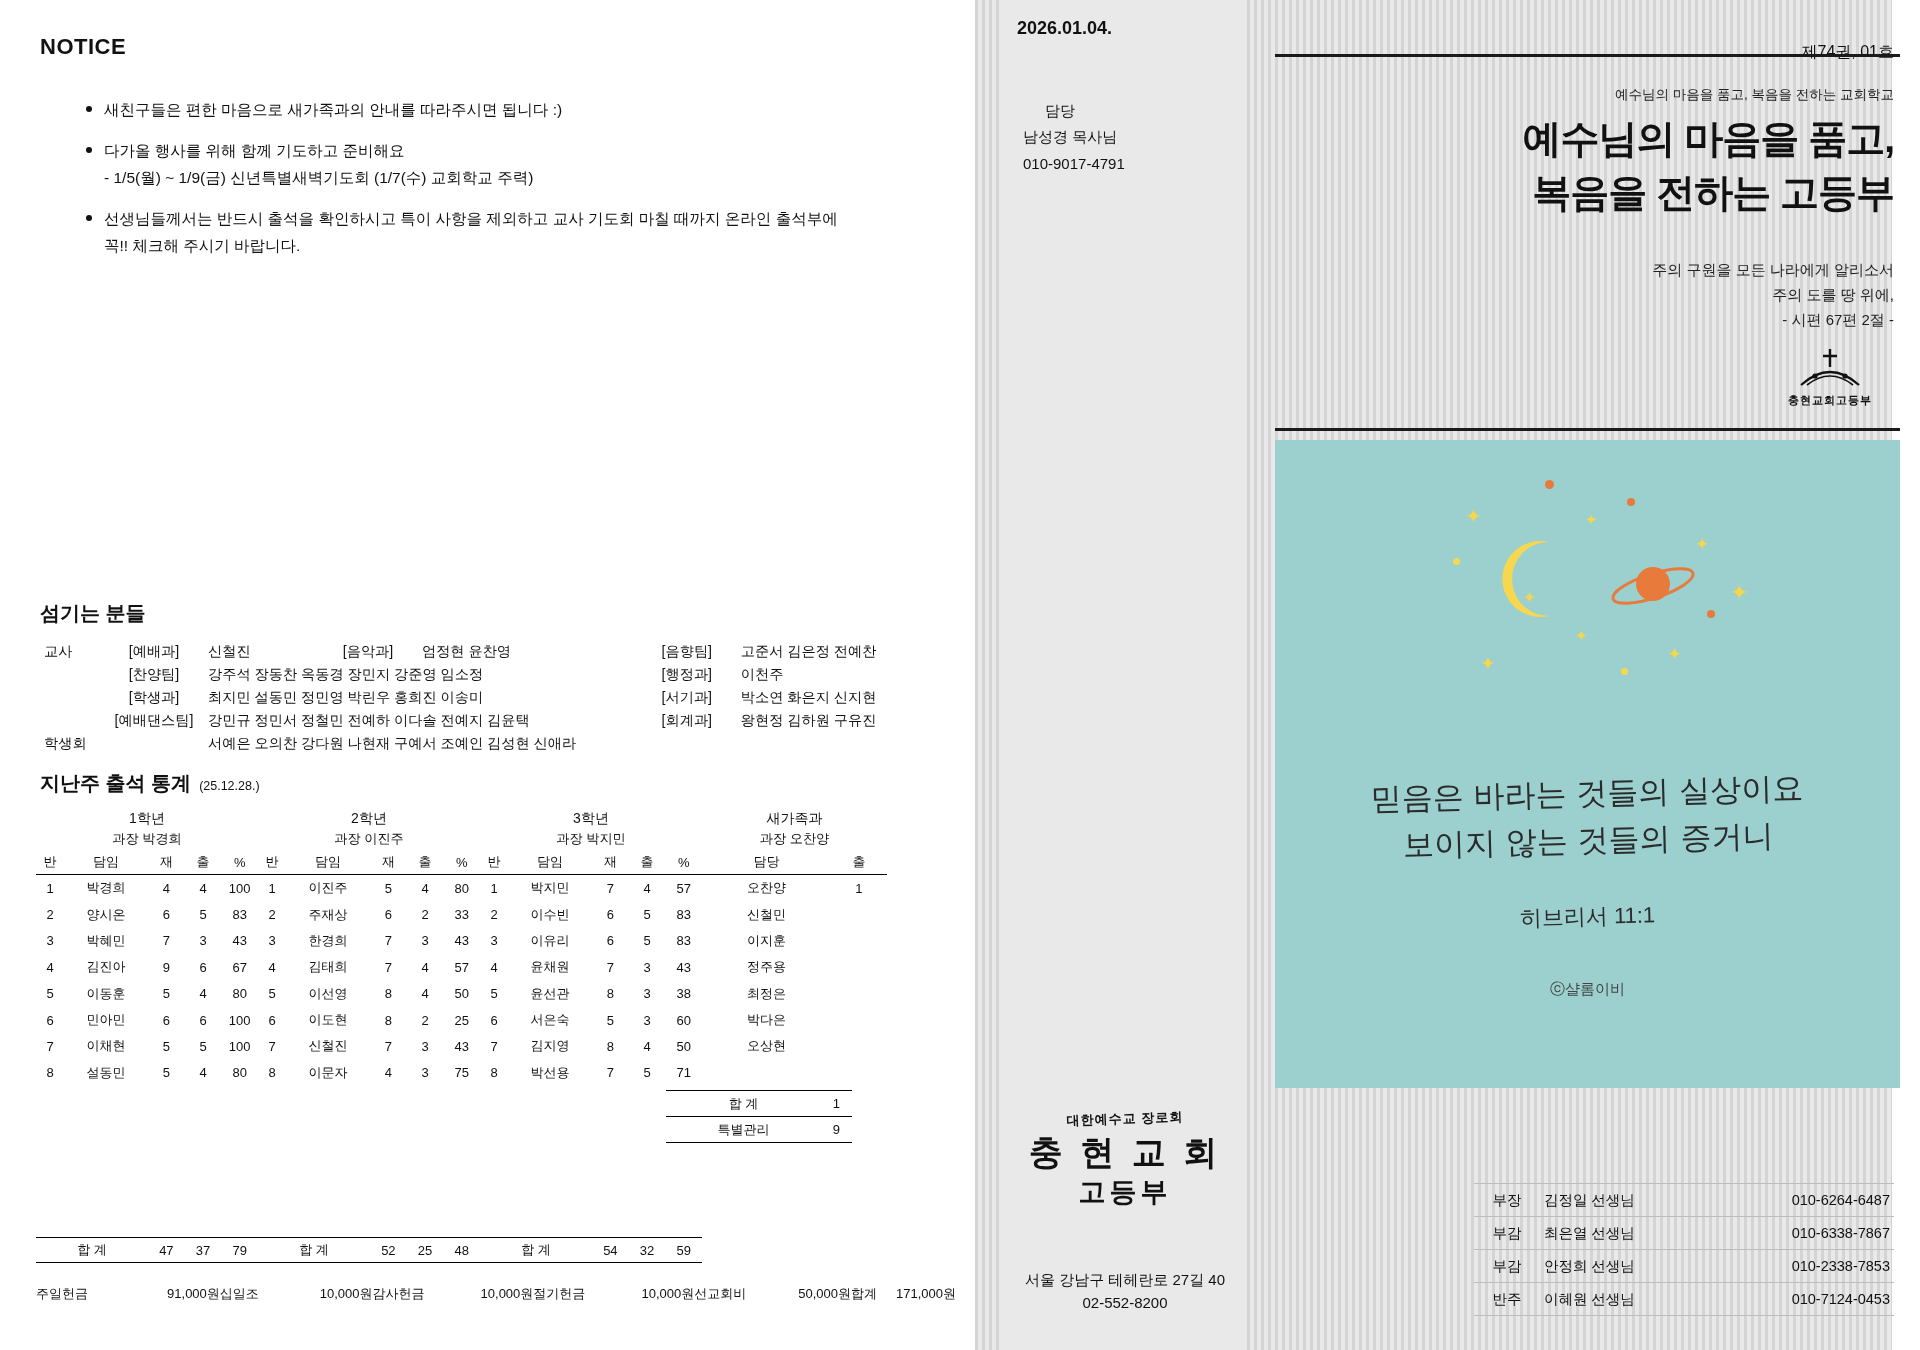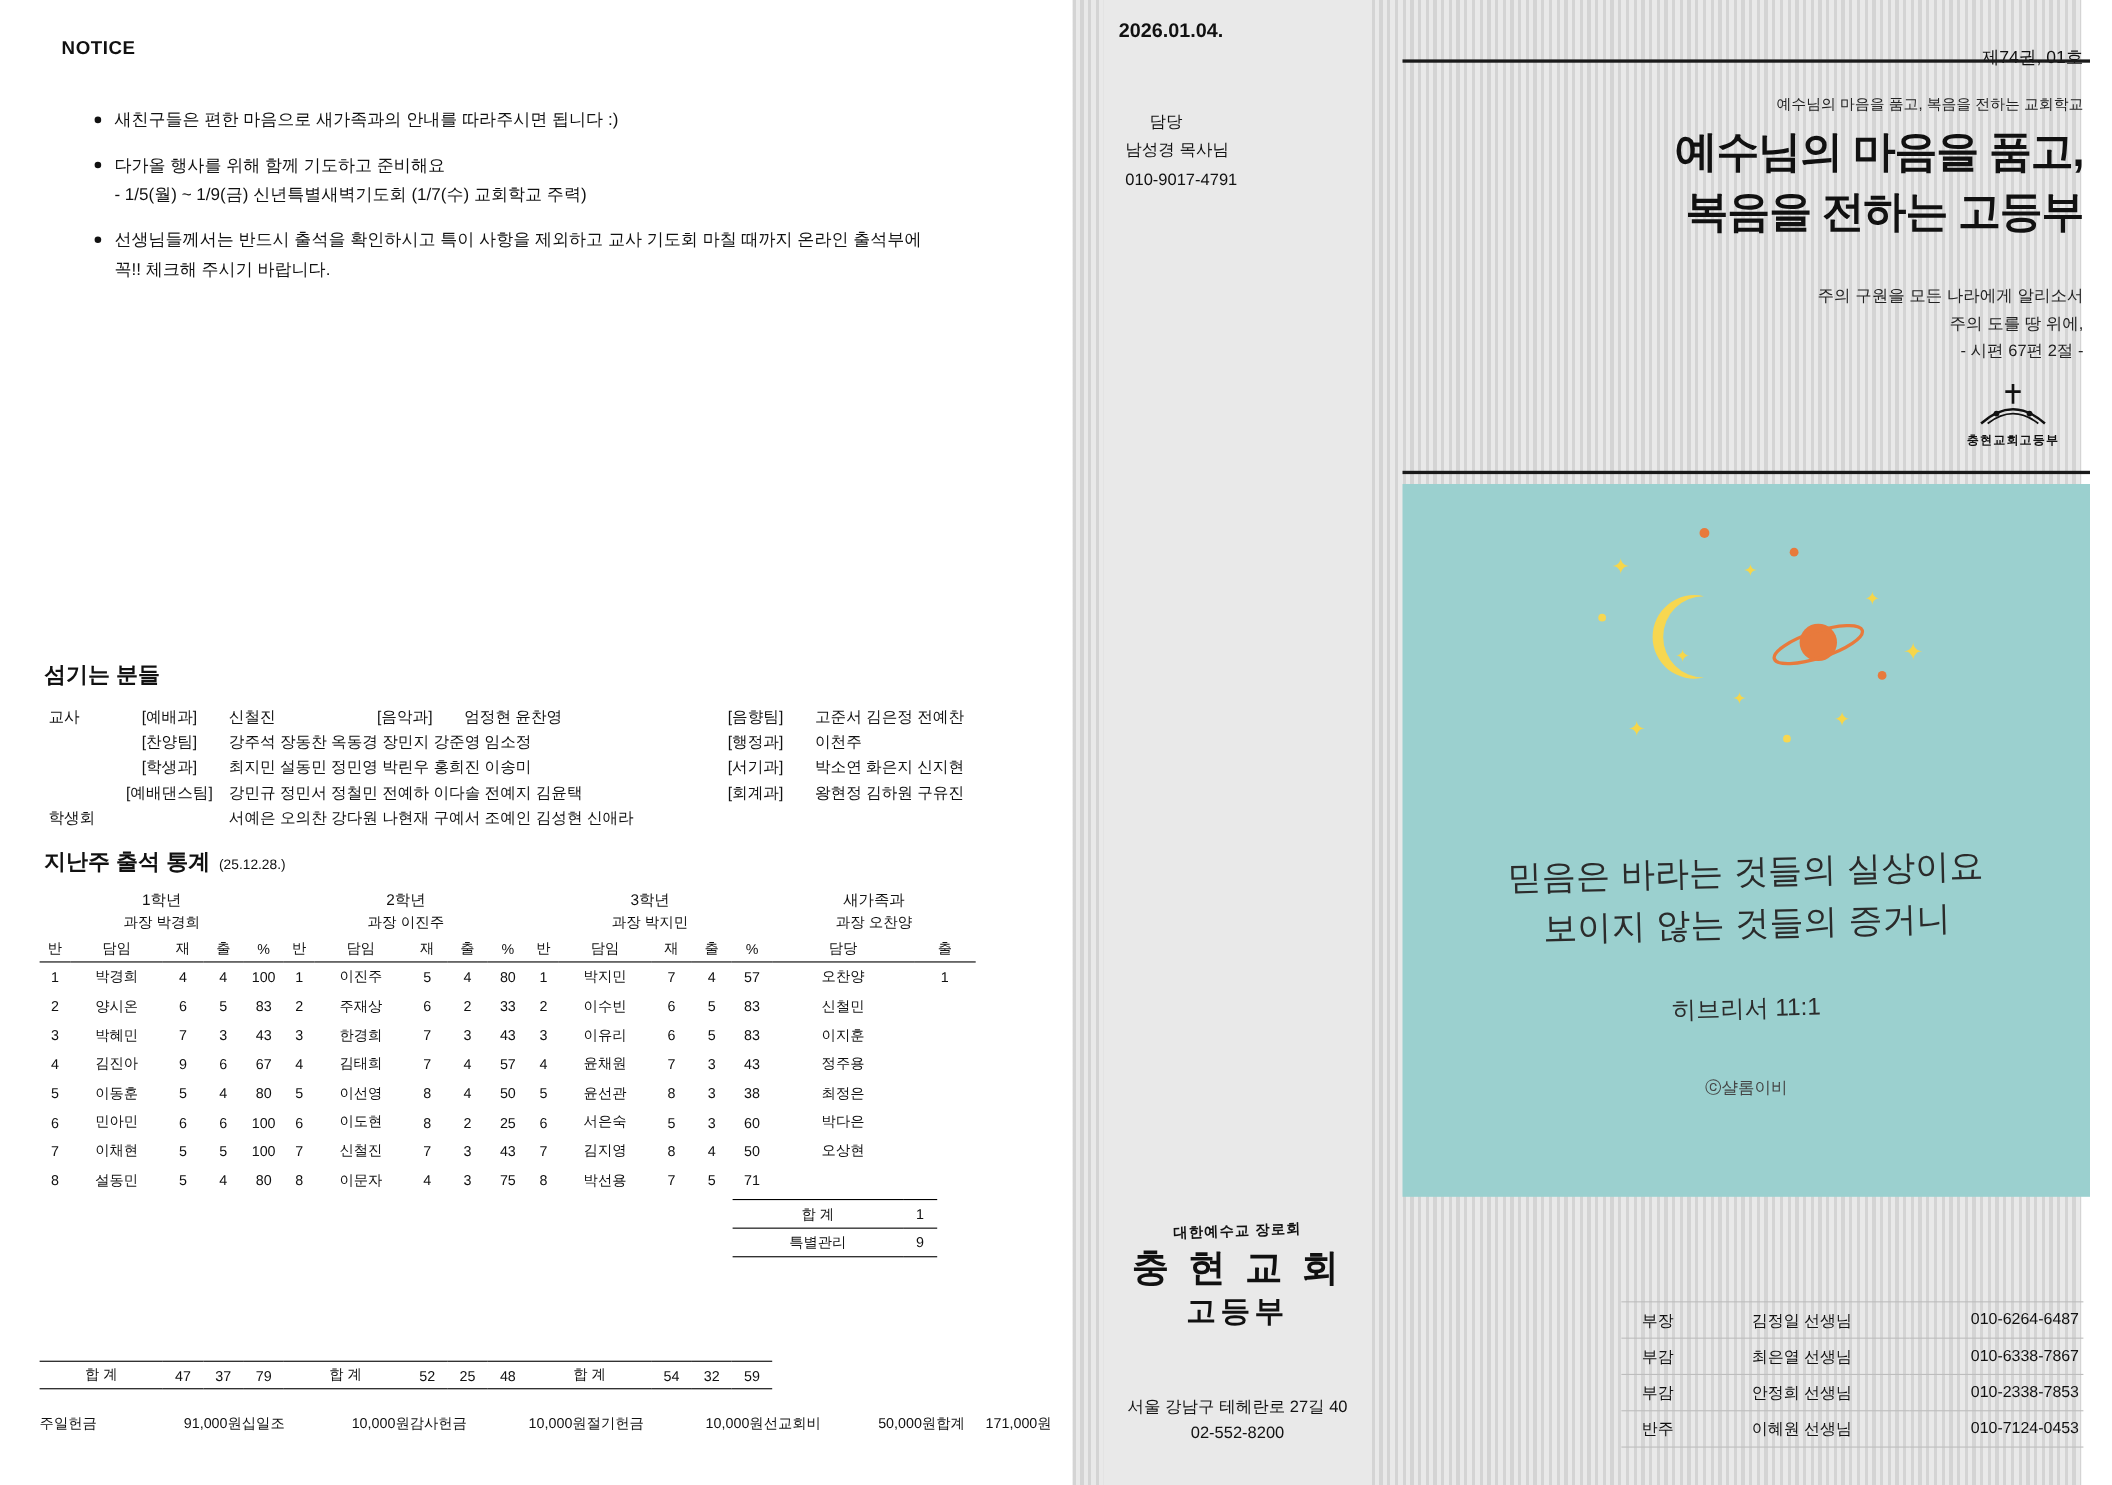--- a/index.html
+++ b/index.html
@@ -11,22 +11,22 @@
     overflow:hidden;
   }
   .page{position:relative;width:1920px;height:1350px;}
 
   
   .left{
     position:absolute;left:0;top:0;width:975px;height:1350px;
     padding:0;box-sizing:border-box;
   }
   .notice-title{
-    position:absolute;left:56px;top:34px;
-    font-size:17px;font-weight:bold;letter-spacing:.5px;
+    position:absolute;left:40px;top:34px;
+    font-size:22px;font-weight:bold;letter-spacing:.5px;
   }
   .notice-list{
     position:absolute;left:46px;top:82px;width:890px;
     font-size:15.5px;line-height:1.55;
   }
   .notice-list li{margin-bottom:17px;list-style:none;position:relative;padding-left:18px;}
   .notice-list li:before{
     content:"";position:absolute;left:0;top:8px;width:6px;height:6px;border-radius:50%;background:#111;
   }
   .notice-sub{display:block;margin-top:3px;}
@@ -177,21 +177,21 @@
   .dot{position:absolute;border-radius:50%;}
   .star{position:absolute;color:#f6d64a;font-size:20px;line-height:1;}
 
   .staff{
     position:absolute;right:26px;bottom:34px;width:420px;font-size:14.5px;
   }
   .staff table{border-collapse:collapse;width:100%;}
   .staff td{padding:6.5px 4px;border-bottom:1px solid #bdbdbd;}
   .staff tr:first-child td{border-top:1px solid #bdbdbd;}
   .staff .role{width:58px;text-align:center;}
-  .staff .nm{text-align:center;}
+  .staff .nm{font-family:Liberation Serif, serif;}
   .staff .tel{text-align:right;width:150px;}
 </style>
 </head>
 <body>
 
 <div class="page">
 
   <div class="left">
 
     <div class="notice-title">NOTICE</div>

